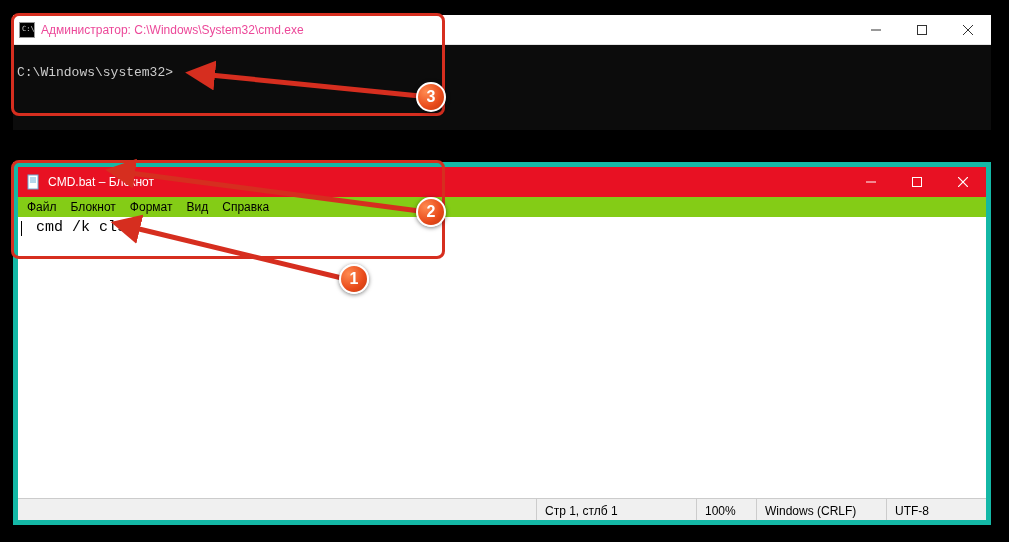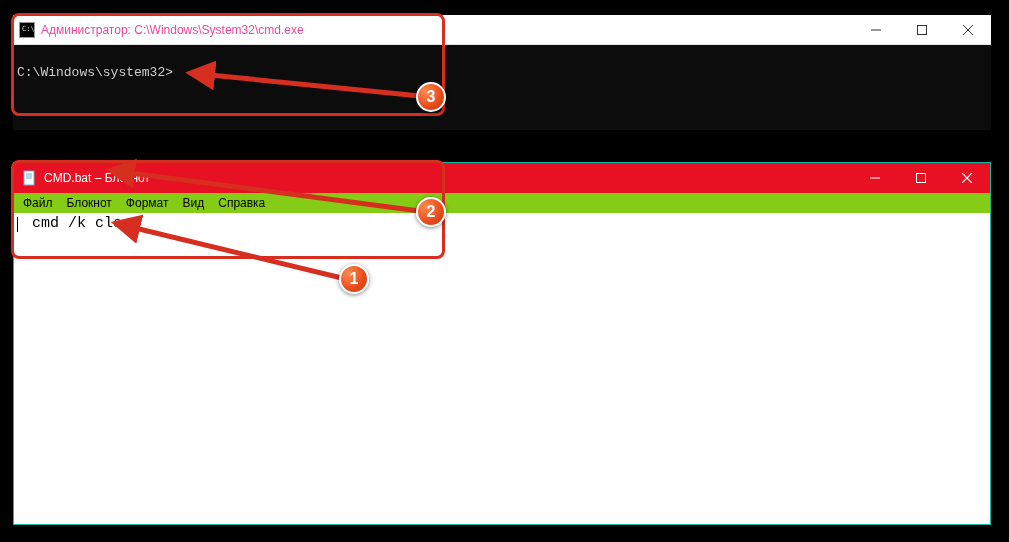--- a/index.html
+++ b/index.html
@@ -61,21 +61,21 @@
   
   .notepad-window {
     position: absolute;
     left: 13px;
     top: 162px;
     width: 978px;
     height: 363px;
     background: #fff;
     display: flex;
     flex-direction: column;
-    border: 1px solid #14b8a6;
+    border: 5px solid #14b8a6;
   }
   .np-titlebar {
     height: 30px;
     background: #e81123;
     display: flex;
     align-items: center;
     padding-left: 8px;
     color: #fff;
   }
   .np-icon {
@@ -241,20 +241,27 @@
     <span class="np-menu-item">Файл</span>
     <span class="np-menu-item">Блокнот</span>
     <span class="np-menu-item">Формат</span>
     <span class="np-menu-item">Вид</span>
     <span class="np-menu-item">Справка</span>
   </div>
   <div class="np-body">
     <span class="np-caret"></span>
     <span>cmd /k cls</span>
   </div>
+  <div class="np-statusbar">
+    <div class="np-status-spacer"></div>
+    <div class="np-status-cell" style="width:160px">Стр 1, стлб 1</div>
+    <div class="np-status-cell" style="width:60px">100%</div>
+    <div class="np-status-cell" style="width:130px">Windows (CRLF)</div>
+    <div class="np-status-cell" style="width:100px">UTF-8</div>
+  </div>
 </div>
 
 <div class="highlight hl1"></div>
 <div class="highlight hl2"></div>
 
 <div class="arrow" style="left:0;top:0;">
   <svg width="500" height="300">
     <defs>
       <marker id="ah3" markerWidth="6" markerHeight="6" refX="1" refY="3" orient="auto">
         <path d="M0,0 L6,3 L0,6 Z" fill="#d62e1f"></path>

